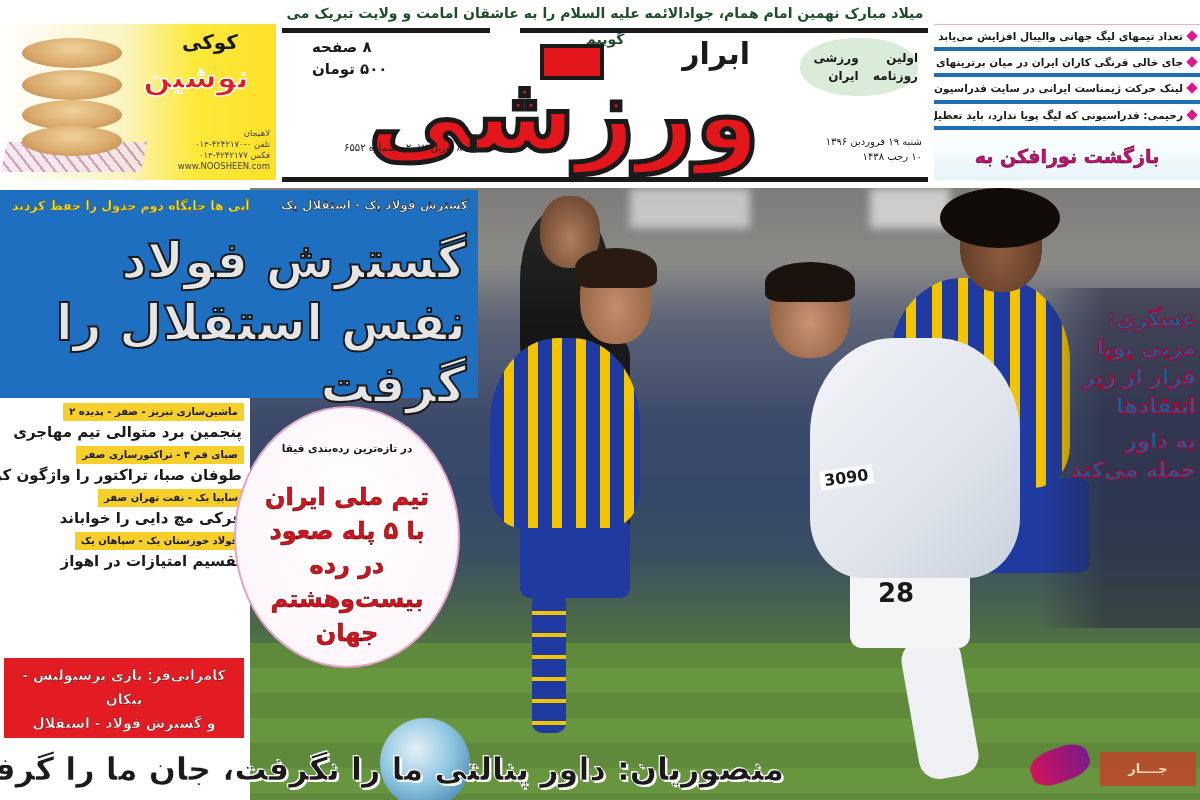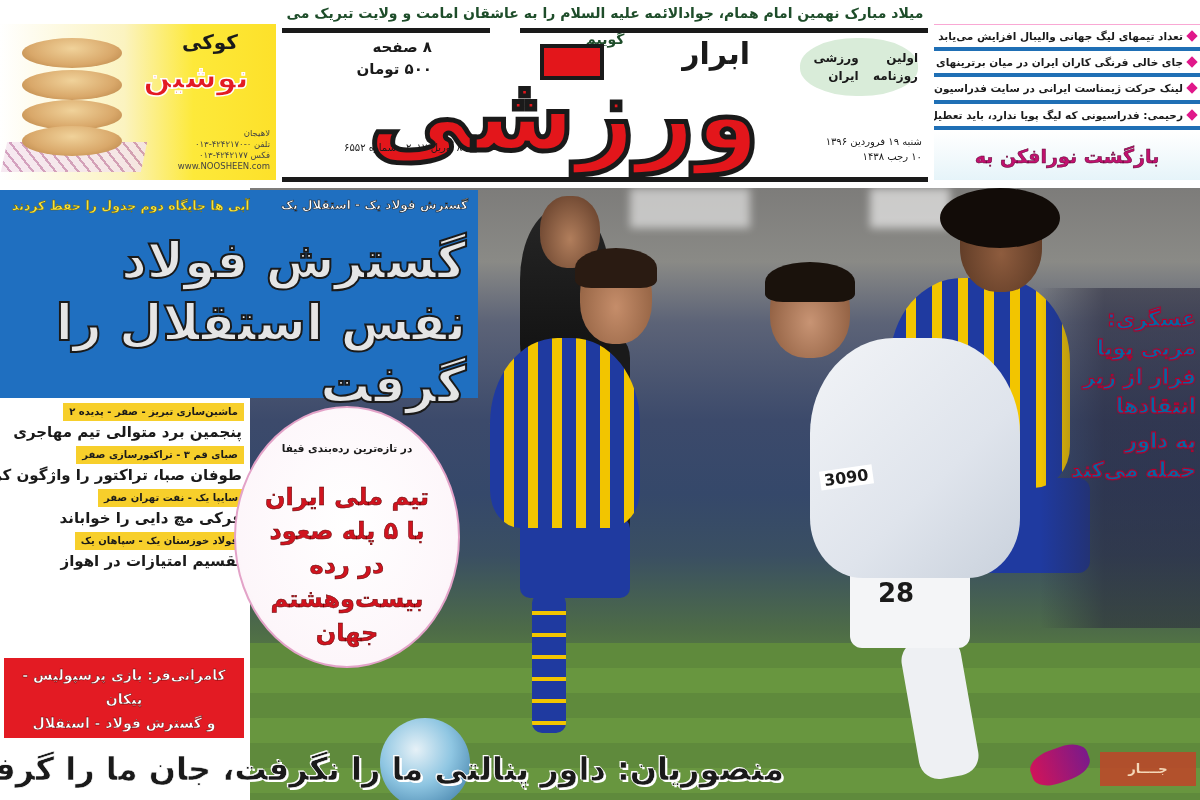--- a/index.html
+++ b/index.html
@@ -12,21 +12,21 @@
 
   
   .masthead { left: 282px; top: 24px; width: 646px; height: 158px; }
   .mast-rule-top { left: 0; right: 0; top: 4px; height: 5px; background: #1a1a1a; }
   .mast-rule-top .gap { position:absolute; left: 208px; width: 30px; top:0; height:5px; background:#fff; }
   .mast-rule-bot { left: 0; right: 0; bottom: 0; height: 5px; background: #1a1a1a; }
   .logo-wrap { left: 168px; top: 10px; width: 310px; height: 142px; }
   .logo-main { position: absolute; left: 0; top: 20px; width: 310px; text-align: center; font-family: "DejaVu Sans", sans-serif; font-weight: 900; font-size: 104px; line-height: 120px; color: #e3161b; -webkit-text-stroke: 5px #1a1a1a; letter-spacing: -4px; }
   .logo-abrar { position: absolute; right: 10px; top: 2px; font-size: 30px; font-weight: bold; color: #1a1a1a; }
   .logo-cross { position:absolute; left: 90px; top: 10px; width: 64px; height: 36px; background:#e3161b; border: 4px solid #1a1a1a; }
-  .pages-info { left: 30px; top: 12px; width: 120px; text-align: right; font-size: 15px; font-weight: bold; color: #1a1a1a; line-height: 22px; }
+  .pages-info { left: 30px; top: 12px; width: 120px; text-align: left; font-size: 15px; font-weight: bold; color: #1a1a1a; line-height: 22px; }
   .issue-info { left: 10px; top: 118px; width: 170px; font-size: 10px; color: #1a1a1a; text-align: right; }
   .badge-wrap { left: 518px; top: 14px; width: 118px; height: 58px; }
   .badge-blob { position:absolute; inset:0; background:#d9ecd9; border-radius: 48%; }
   .badge-text { position:absolute; inset:0; display:flex; flex-direction:row; justify-content:center; align-items:center; font-size: 12px; font-weight: bold; color:#1a1a1a; line-height: 18px; }
   .date-info { left: 520px; top: 110px; width: 120px; font-size: 10px; color:#1a1a1a; line-height: 15px; text-align: right; }
 
   
   .ad { left: 0; top: 24px; width: 276px; height: 156px; background: linear-gradient(90deg, #ffffff 0%, #fbf3c0 45%, #fde93a 70%, #fde12a 100%); }
   .cookie { position:absolute; left: 22px; width: 100px; height: 30px; border-radius: 50%; background: radial-gradient(ellipse at 50% 35%, #f0d29a 0%, #d9a86a 60%, #b07b3e 100%); }
   .ad-napkin { position:absolute; left: 4px; top: 118px; width: 140px; height: 30px; background: repeating-linear-gradient(45deg, #f4e3ee 0 6px, #c98bb1 6px 8px); transform: skewX(-12deg); opacity: .8; }

